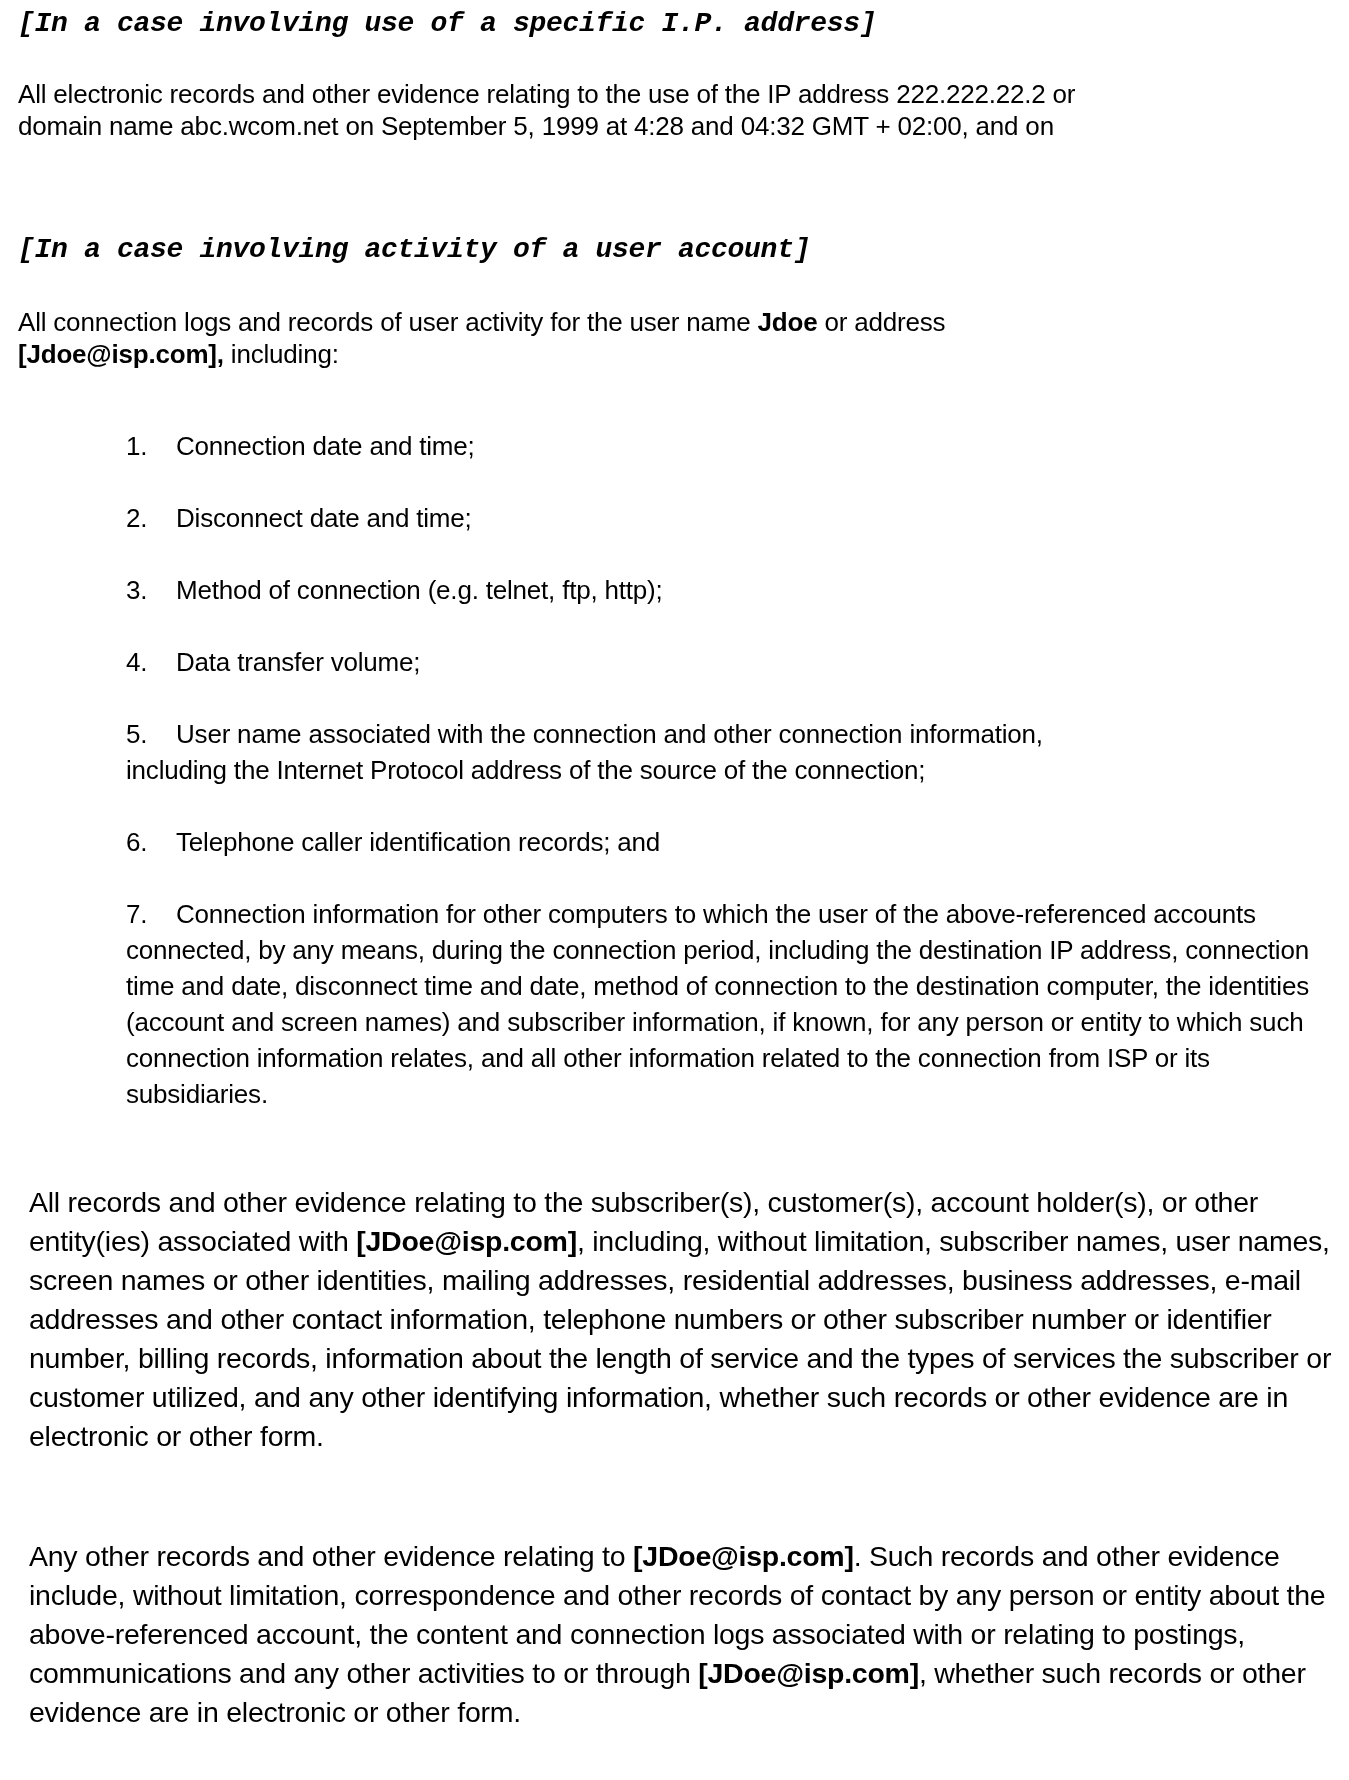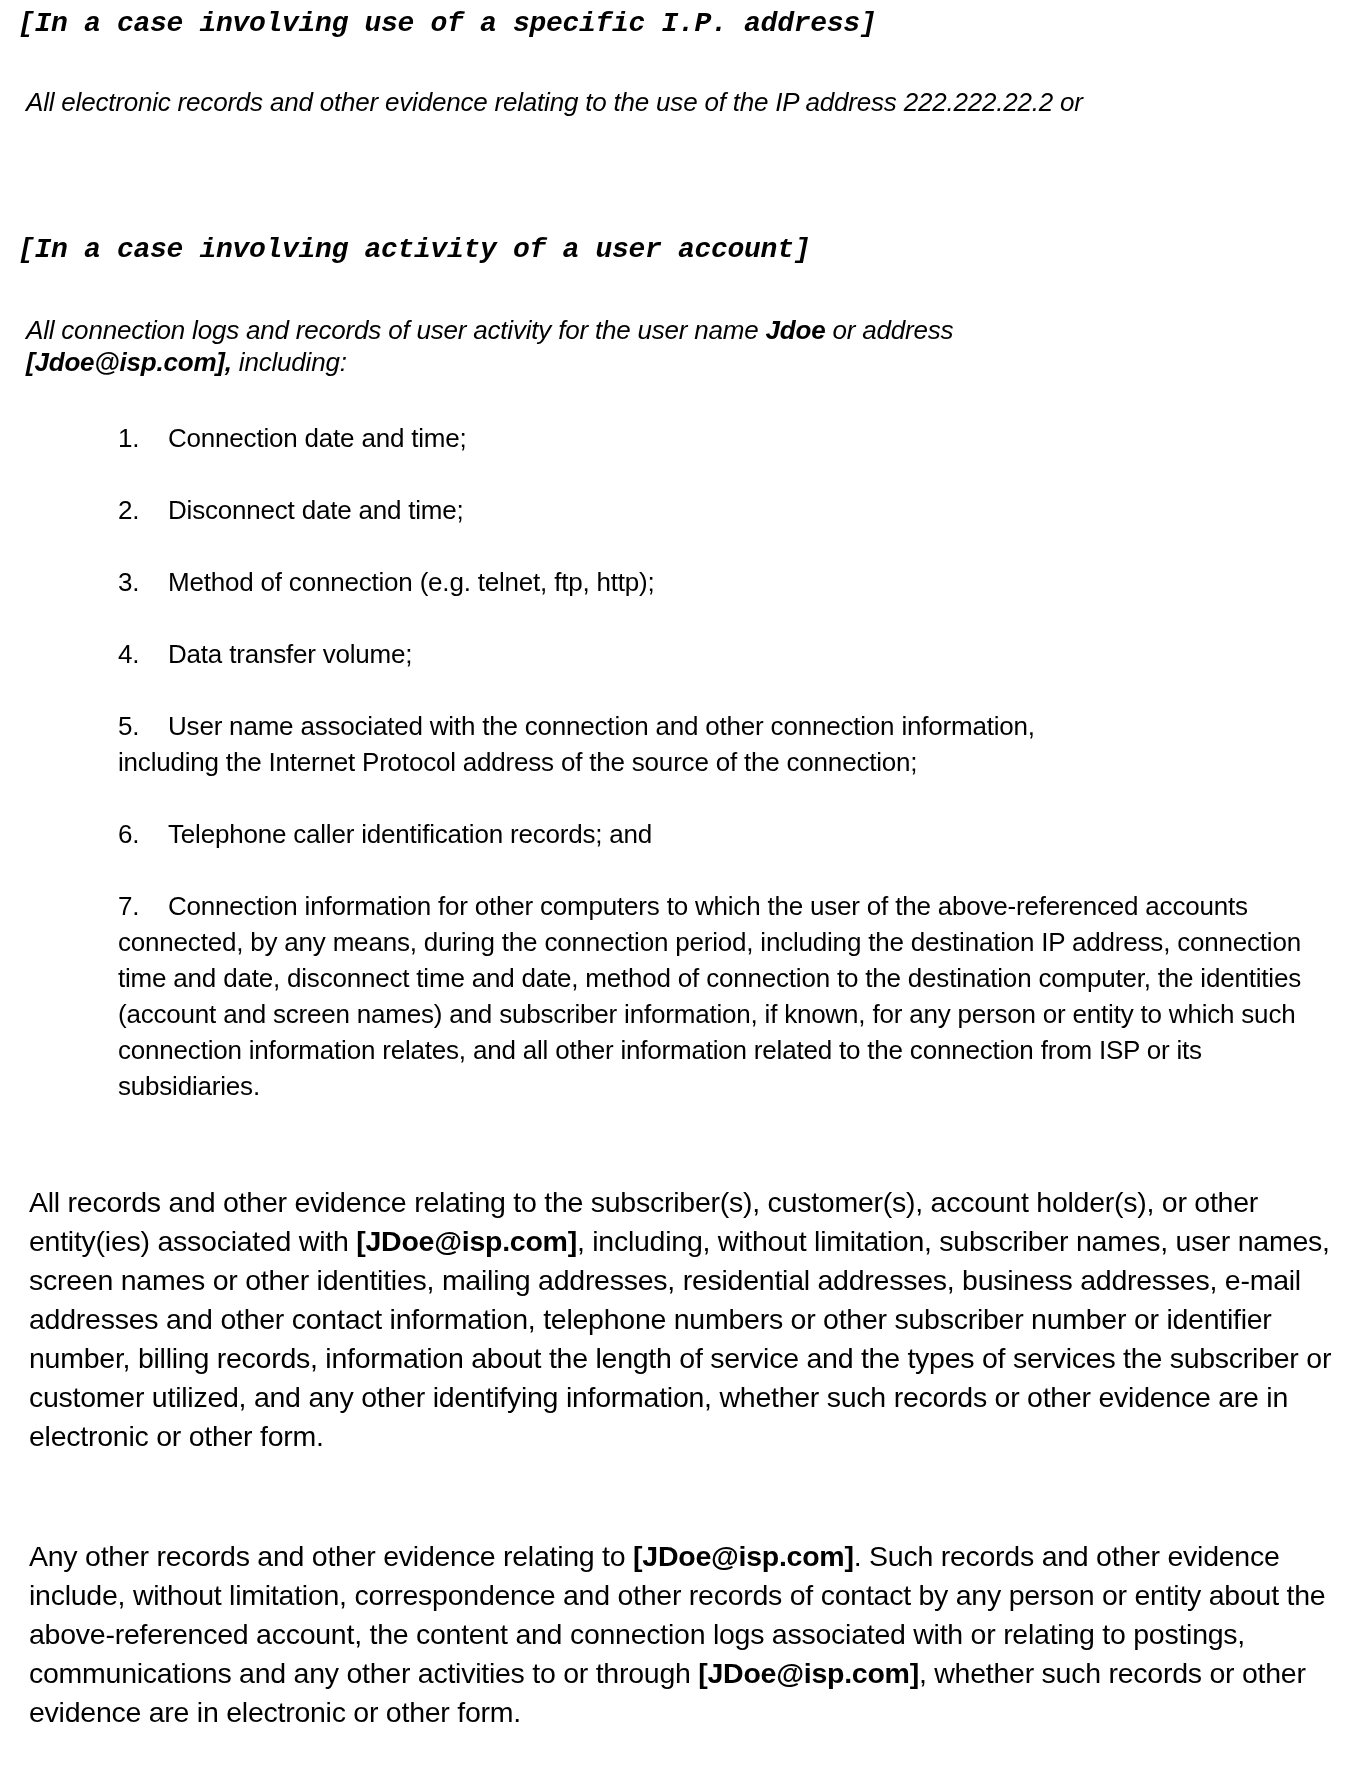--- a/index.html
+++ b/index.html
@@ -5,42 +5,42 @@
   html, body { margin: 0; padding: 0; background: #ffffff; }
   body {
     width: 1349px; height: 1780px; position: relative; overflow: hidden;
     font-family: "Liberation Sans", sans-serif; color: #000;
   }
   .heading {
     position: absolute; left: 18px; margin: 0;
     font-size: 28px; font-weight: bold; font-style: italic; letter-spacing: -0.3px; font-family: Liberation Mono, monospace;
   }
   .para {
-    position: absolute; left: 18px; margin: 8px;
-    font-size: 26px; line-height: 32px; width: 1320px; letter-spacing: -0.2px; font-style: italic;
+    position: absolute; left: 18px; margin: 0;
+    font-size: 26px; line-height: 32px; width: 1320px; letter-spacing: -0.2px;
   }
   .item {
-    position: absolute; left: 118px; margin: 0;
+    position: absolute; left: 118px; margin: 8px;
     font-size: 26px; line-height: 36px; width: 1220px; letter-spacing: -0.2px;
   }
   .item .num { display: inline-block; width: 50px; }
   .big {
     position: absolute; left: 22px; margin: 7px;
     font-size: 28.5px; line-height: 39px; width: 1325px; letter-spacing: -0.25px;
   }
   b { font-weight: bold; }
 </style>
 </head>
 <body>
 
 <h2 class="heading" style="top:8px">[In a case involving use of a specific I.P. address]</h2>
 
 <p class="para" style="top:78px">
   <span>All electronic records and other evidence relating to the use of the IP address 222.222.22.2 or</span><br>
-  <br>
+  <span>domain name abc.wcom.net on September 5, 1999 at 4:28 and 04:32 GMT + 02:00, and on</span><br>
 </p>
 
 <h2 class="heading" style="top:234px">[In a case involving activity of a user account]</h2>
 
 <p class="para" style="top:306px; width:1180px"><span>All connection logs and records of user activity for the user name </span><b>Jdoe</b><span> or address</span><br><b>[Jdoe@isp.com],</b><span> including:</span></p>
 
 <p class="item" style="top:420px"><span class="num">1.</span><span>Connection date and time;</span></p>
 <p class="item" style="top:492px"><span class="num">2.</span><span>Disconnect date and time;</span></p>
 <p class="item" style="top:564px"><span class="num">3.</span><span>Method of connection (e.g. telnet, ftp, http);</span></p>
 <p class="item" style="top:636px"><span class="num">4.</span><span>Data transfer volume;</span></p>

